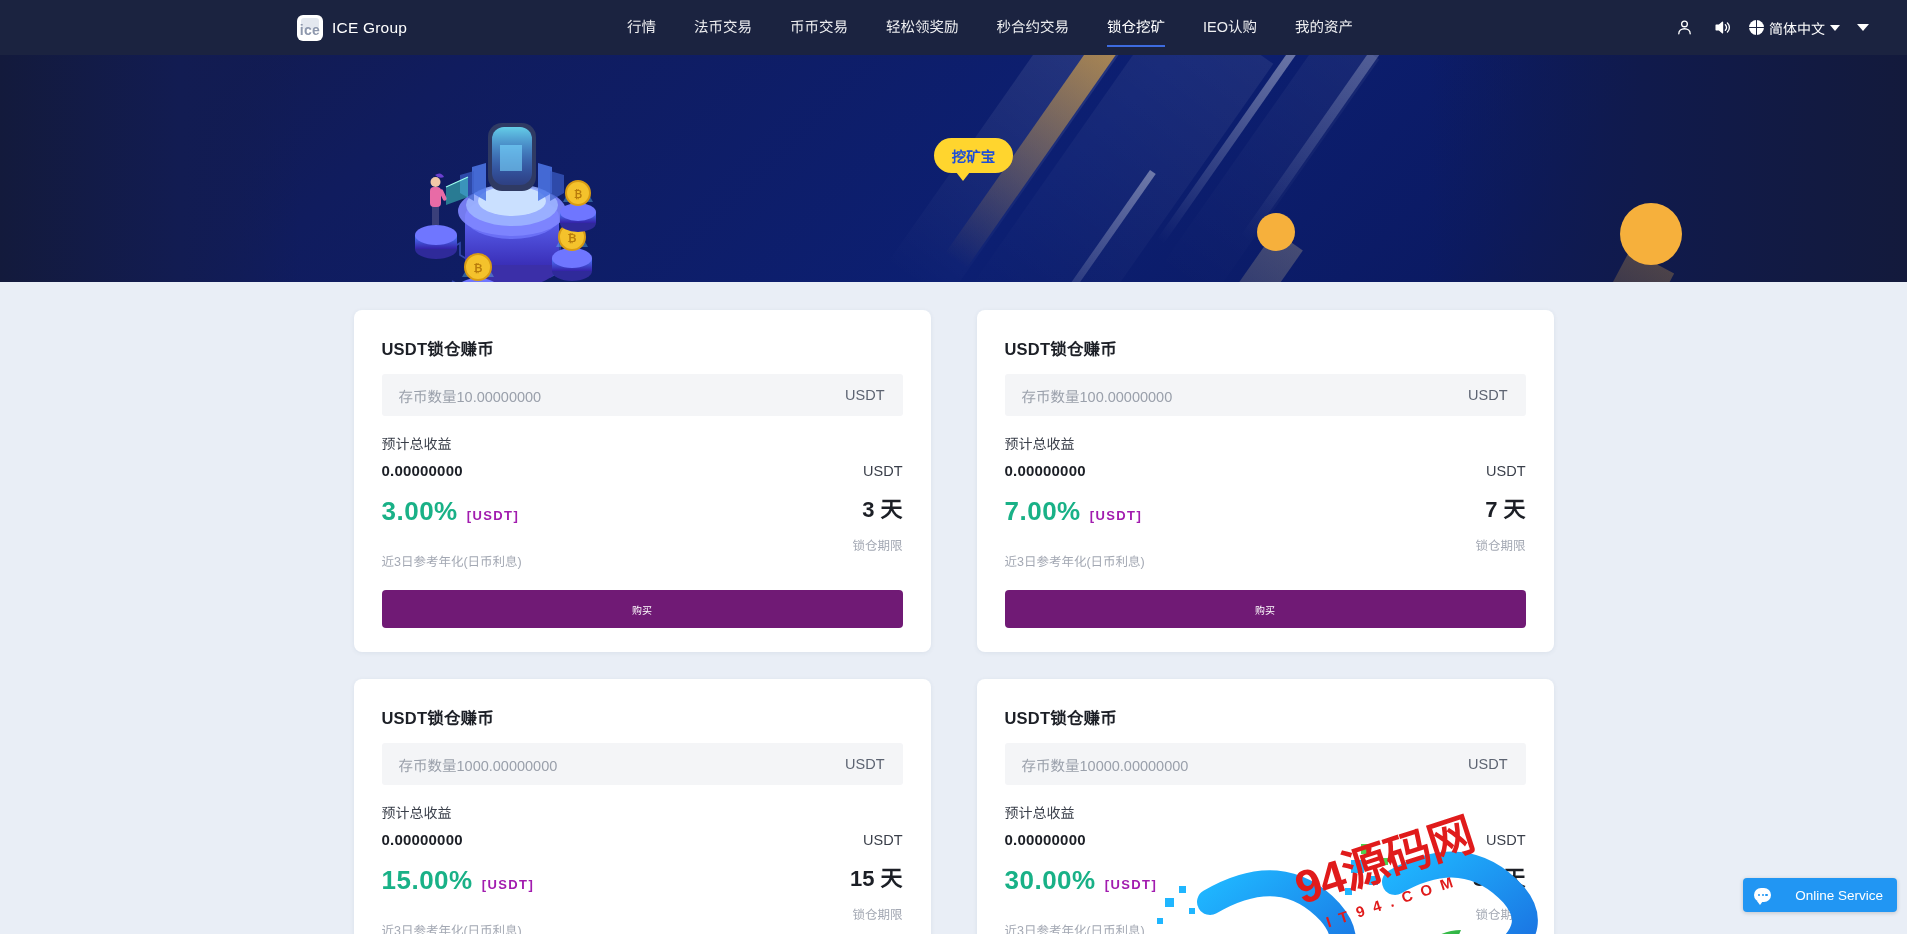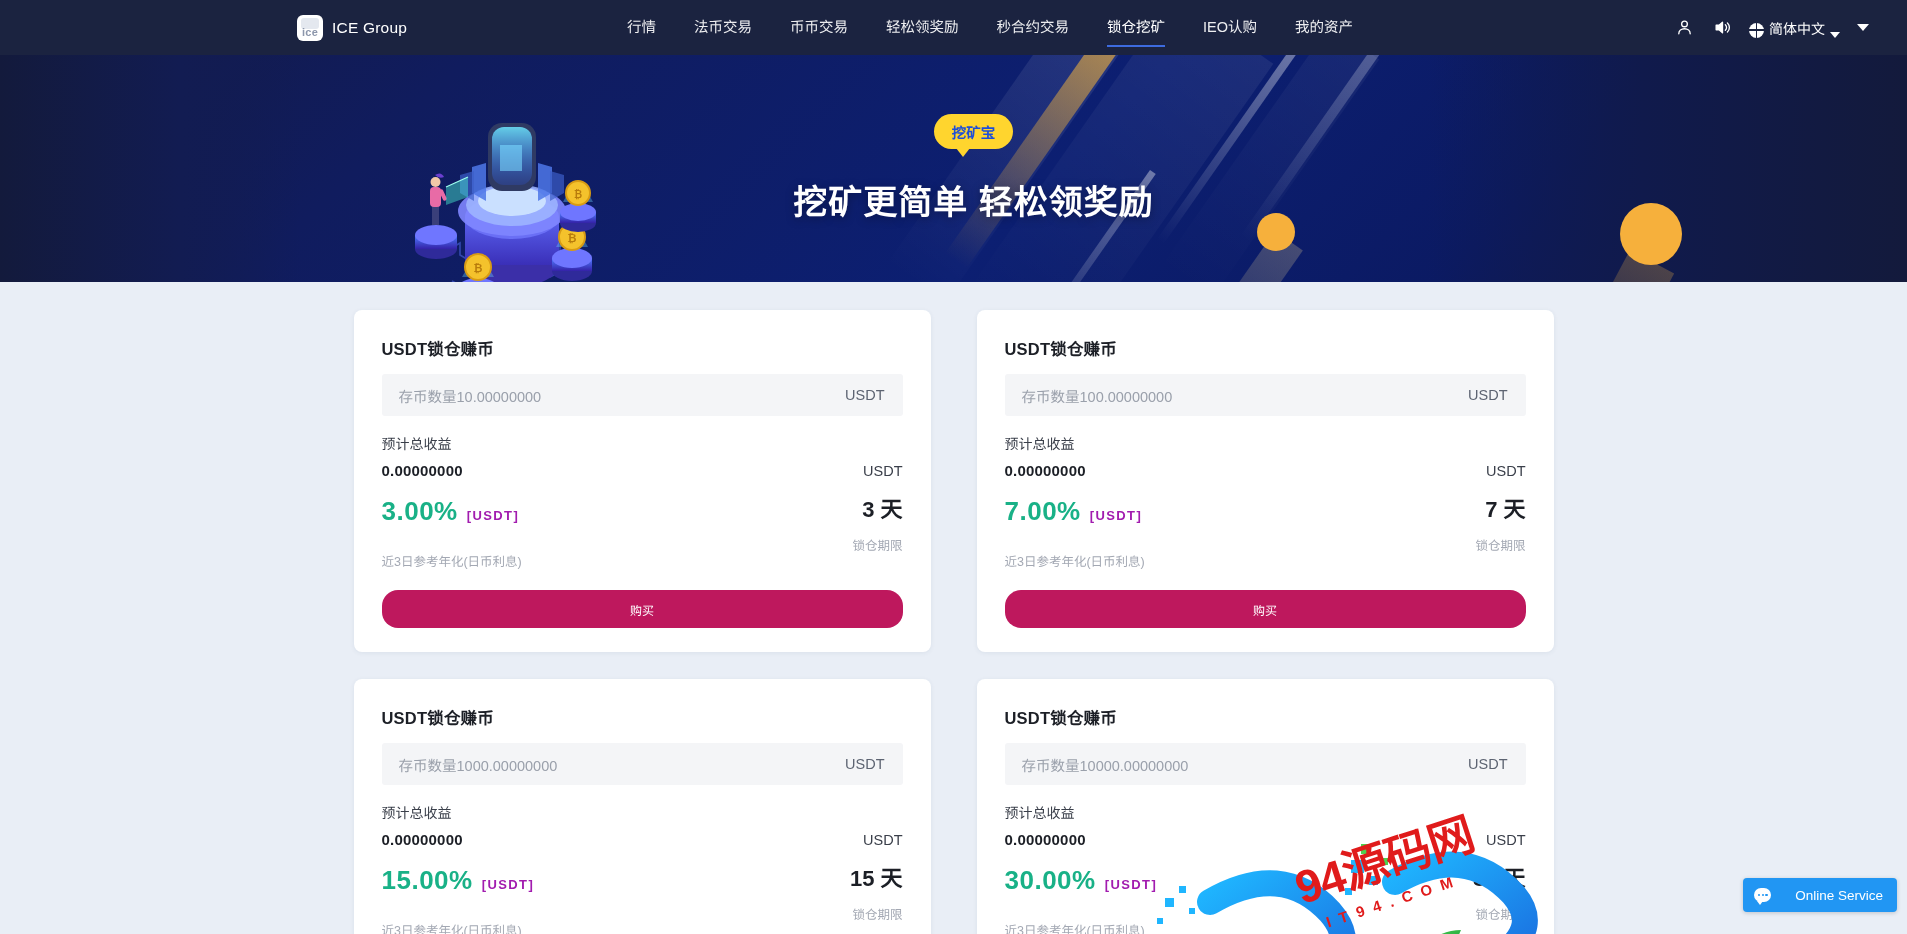--- a/index.html
+++ b/index.html
@@ -41,21 +41,21 @@
   .logo-mark::before {
     content: "";
     position: absolute;
     top: 3px; left: 4px;
     width: 18px; height: 11px;
     border-radius: 3px;
     background: #e4e8ef;
   }
   .logo-mark-text {
     position: relative;
-    font-size: 11px;
+    font-size: 14px;
     font-weight: 700;
     color: #8d97ac;
     letter-spacing: .3px;
     margin-bottom: 3px;
   }
   .logo-text {
     color: #ffffff;
     font-size: 15.5px;
     font-weight: 400;
     letter-spacing: .2px;
@@ -101,21 +101,21 @@
   .nav-icon-btn {
     width: 38px; height: 38px;
     display: flex;
     align-items: center;
     justify-content: center;
     cursor: pointer;
   }
   .nav-icon-btn svg { display: block; }
   .lang-wrap {
     display: flex;
-    align-items: flex-end;
+    align-items: center;
     gap: 5px;
     color: #ffffff;
     font-size: 14px;
     cursor: pointer;
     padding: 0 6px 0 8px;
     white-space: nowrap;
     font-family: Liberation Serif, serif;
   }
   .globe-dot {
     width: 15px; height: 15px;
@@ -383,25 +383,25 @@
   }
   .term-label {
     margin-top: 14px;
     font-size: 12.5px;
     color: #a3a8b3;
   }
   .buy-btn {
     margin-top: 20px;
     width: 100%;
     height: 38px;
-    background: #be185d;
+    background: #701a75;
     border: none;
-    border-radius: 16px;
+    border-radius: 4px;
     color: #ffffff;
-    font-size: 12px;
+    font-size: 10px;
     font-family: inherit;
     cursor: pointer;
     display: flex;
     align-items: center;
     justify-content: center;
   }
 
   
   .watermark {
     position: absolute;
@@ -612,21 +612,20 @@
       <rect x="160" y="107" width="36" height="11" fill="url(#gPad)"></rect>
       <ellipse cx="178" cy="107" rx="18" ry="9" fill="#6f76ff"></ellipse>
       <path d="M163 97 L193 97 L186 84 L170 84 Z" fill="#6fd8ff" opacity=".35"></path>
       <circle cx="178" cy="88" r="12" fill="#f4c22c" stroke="#d89b14" stroke-width="2"></circle>
       <text x="178" y="93" font-size="10" font-weight="bold" fill="#b87c0c" text-anchor="middle" font-family="sans-serif">₿</text>
     </svg>
   </div>
 
   <div class="banner-center">
     <div class="badge">挖矿宝</div>
-    <div class="banner-title">挖矿更简单 轻松领奖励</div>
   </div>
 </div>
 
 <div class="content">
   <div class="grid">
 
     <div class="card">
       <div class="card-title">USDT锁仓赚币</div>
       <div class="amount-input">
         <span class="amount-placeholder">存币数量10.00000000</span>

